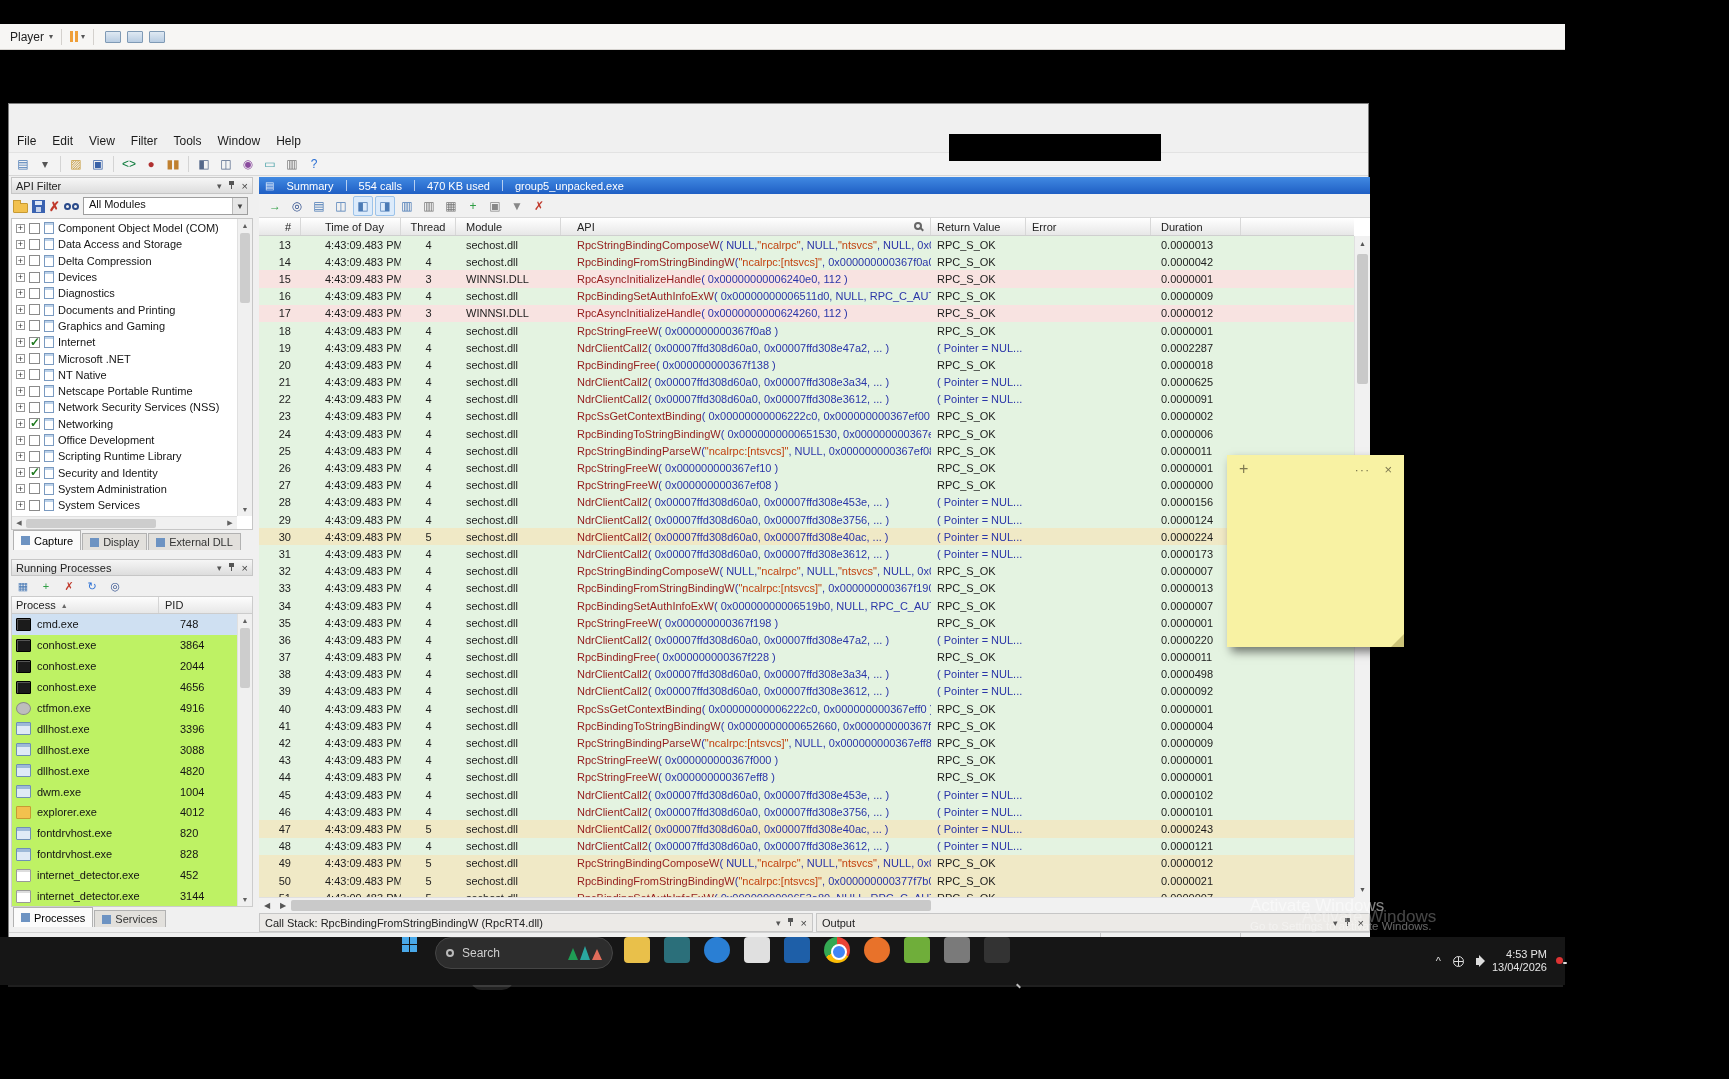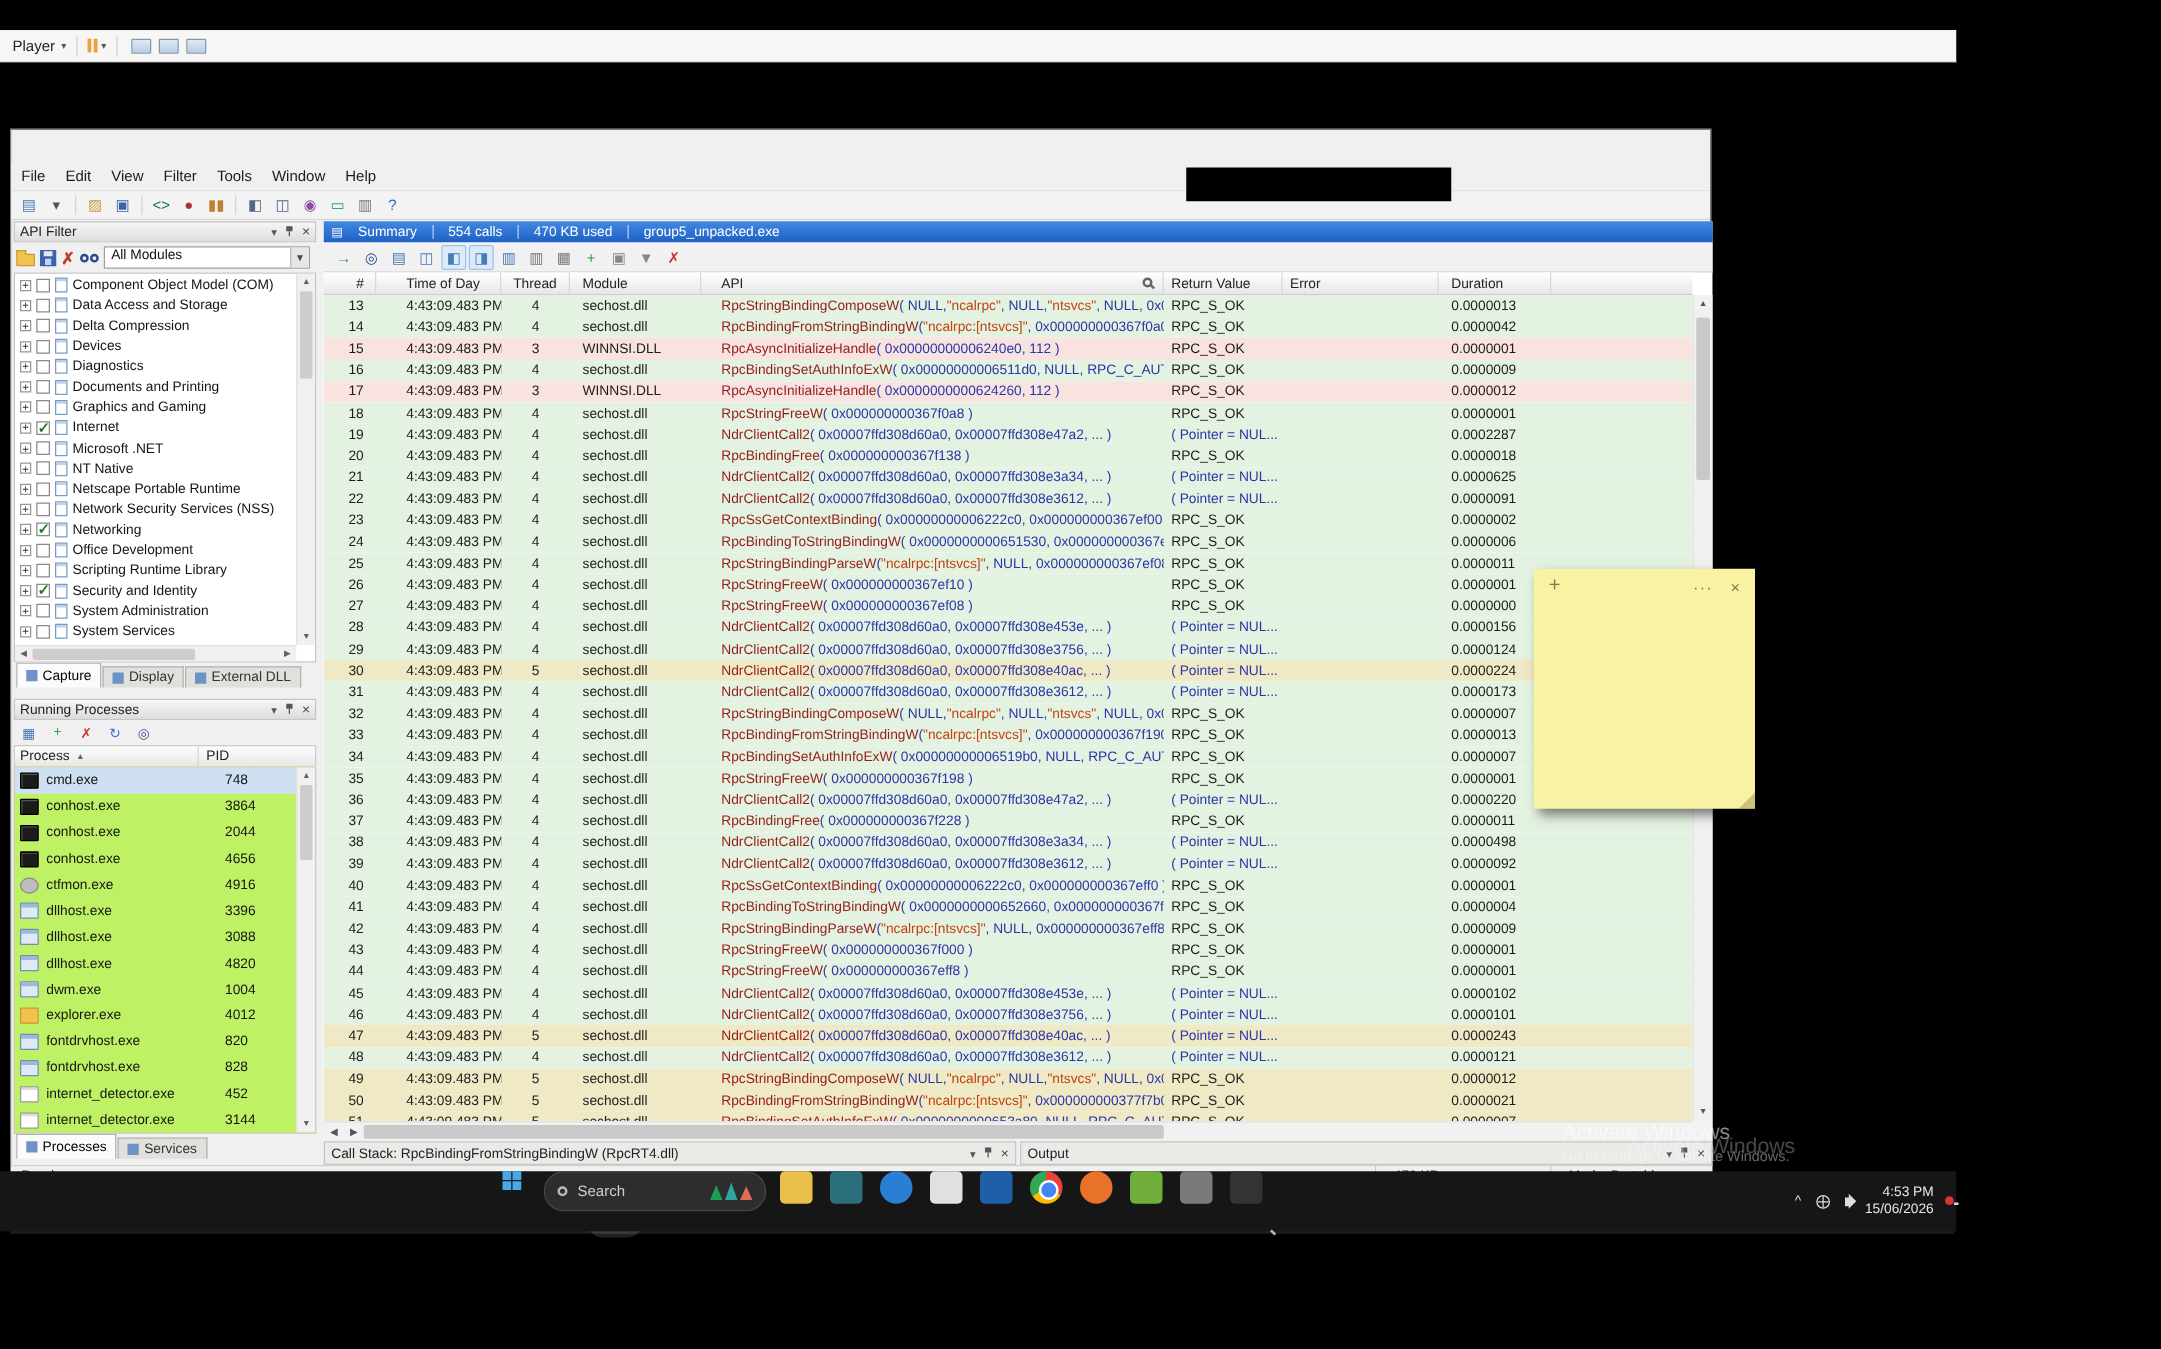--- a/index.html
+++ b/index.html
@@ -1253,21 +1253,21 @@
           <span class="htb-ico" style="background: rgb(122, 122, 122);"></span>
           <span class="htb-ico" style="background: rgb(51, 51, 51);"></span>
         </span>
     </div>
     <div class="htb-tray">
       <span class="chev"></span>
       <span class="globe"></span>
       <span class="spk"></span>
       <div class="clock">
         <div>4:53 PM</div>
-        <div>15/06/2026</div>
+        <div>13/04/2026</div>
       </div>
       <span style="position:relative">
         <span class="bell"></span>
         <span class="badge"></span>
       </span>
     </div>
   </div>
 
 </div>
 

